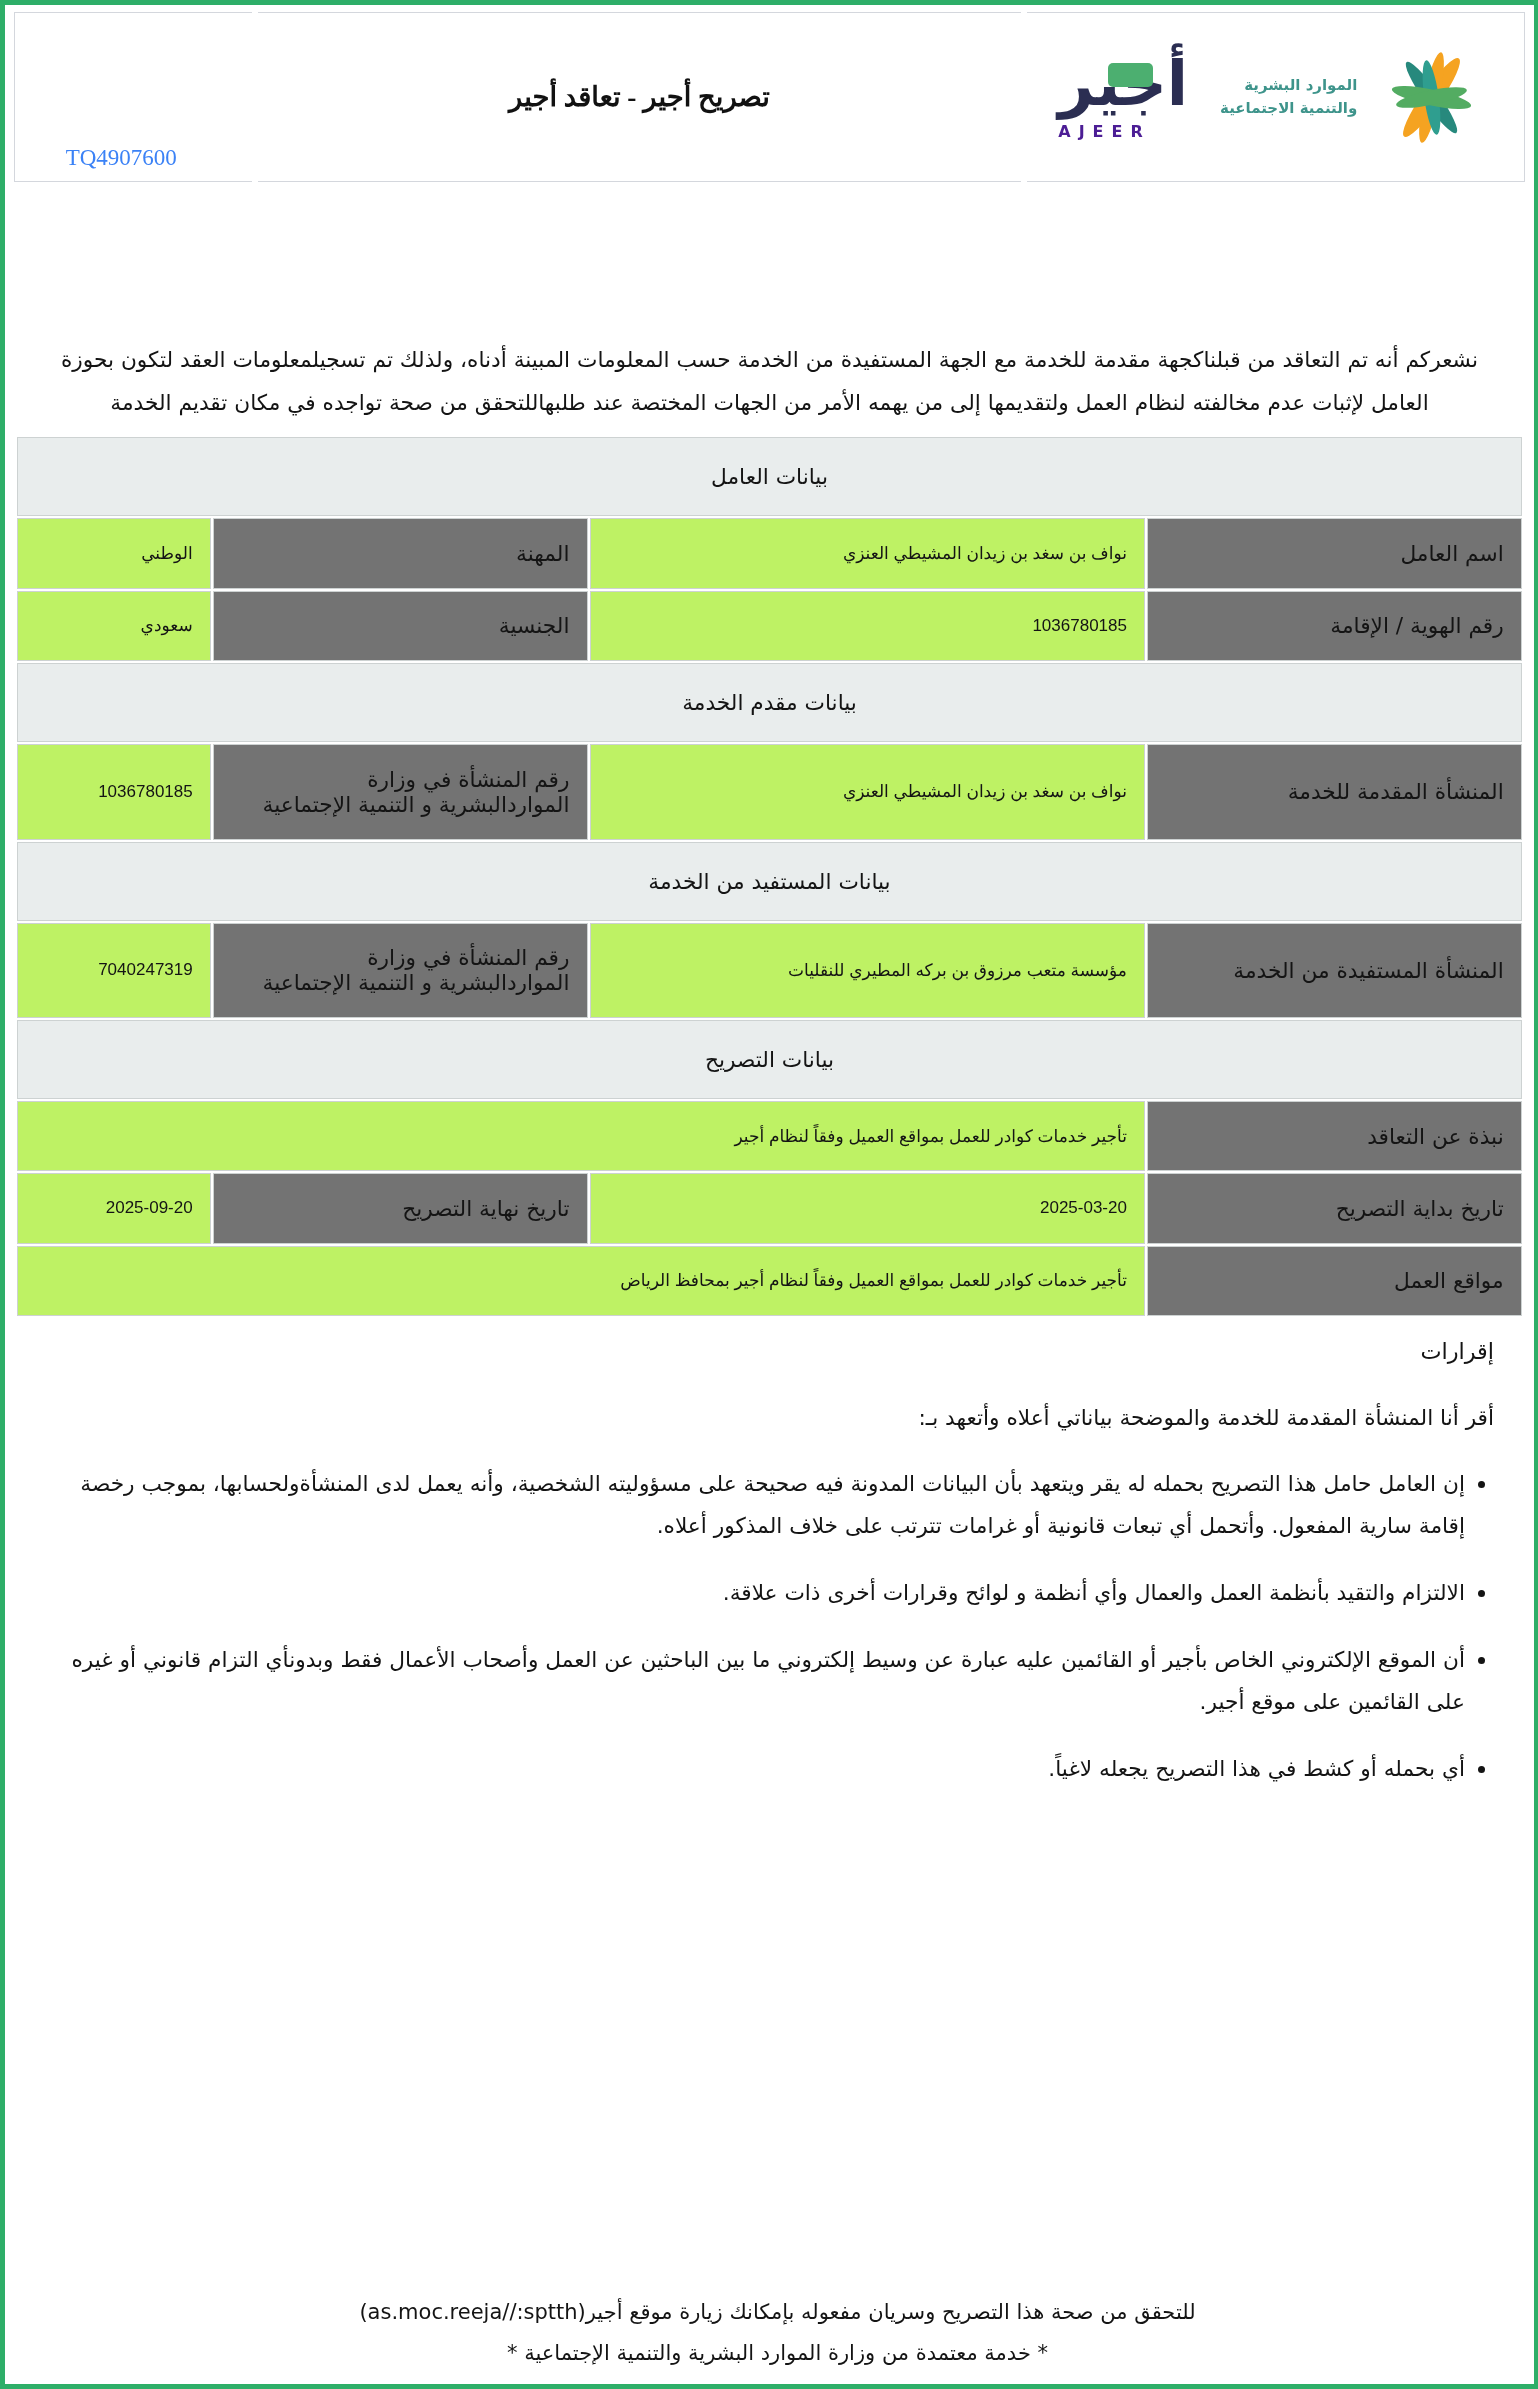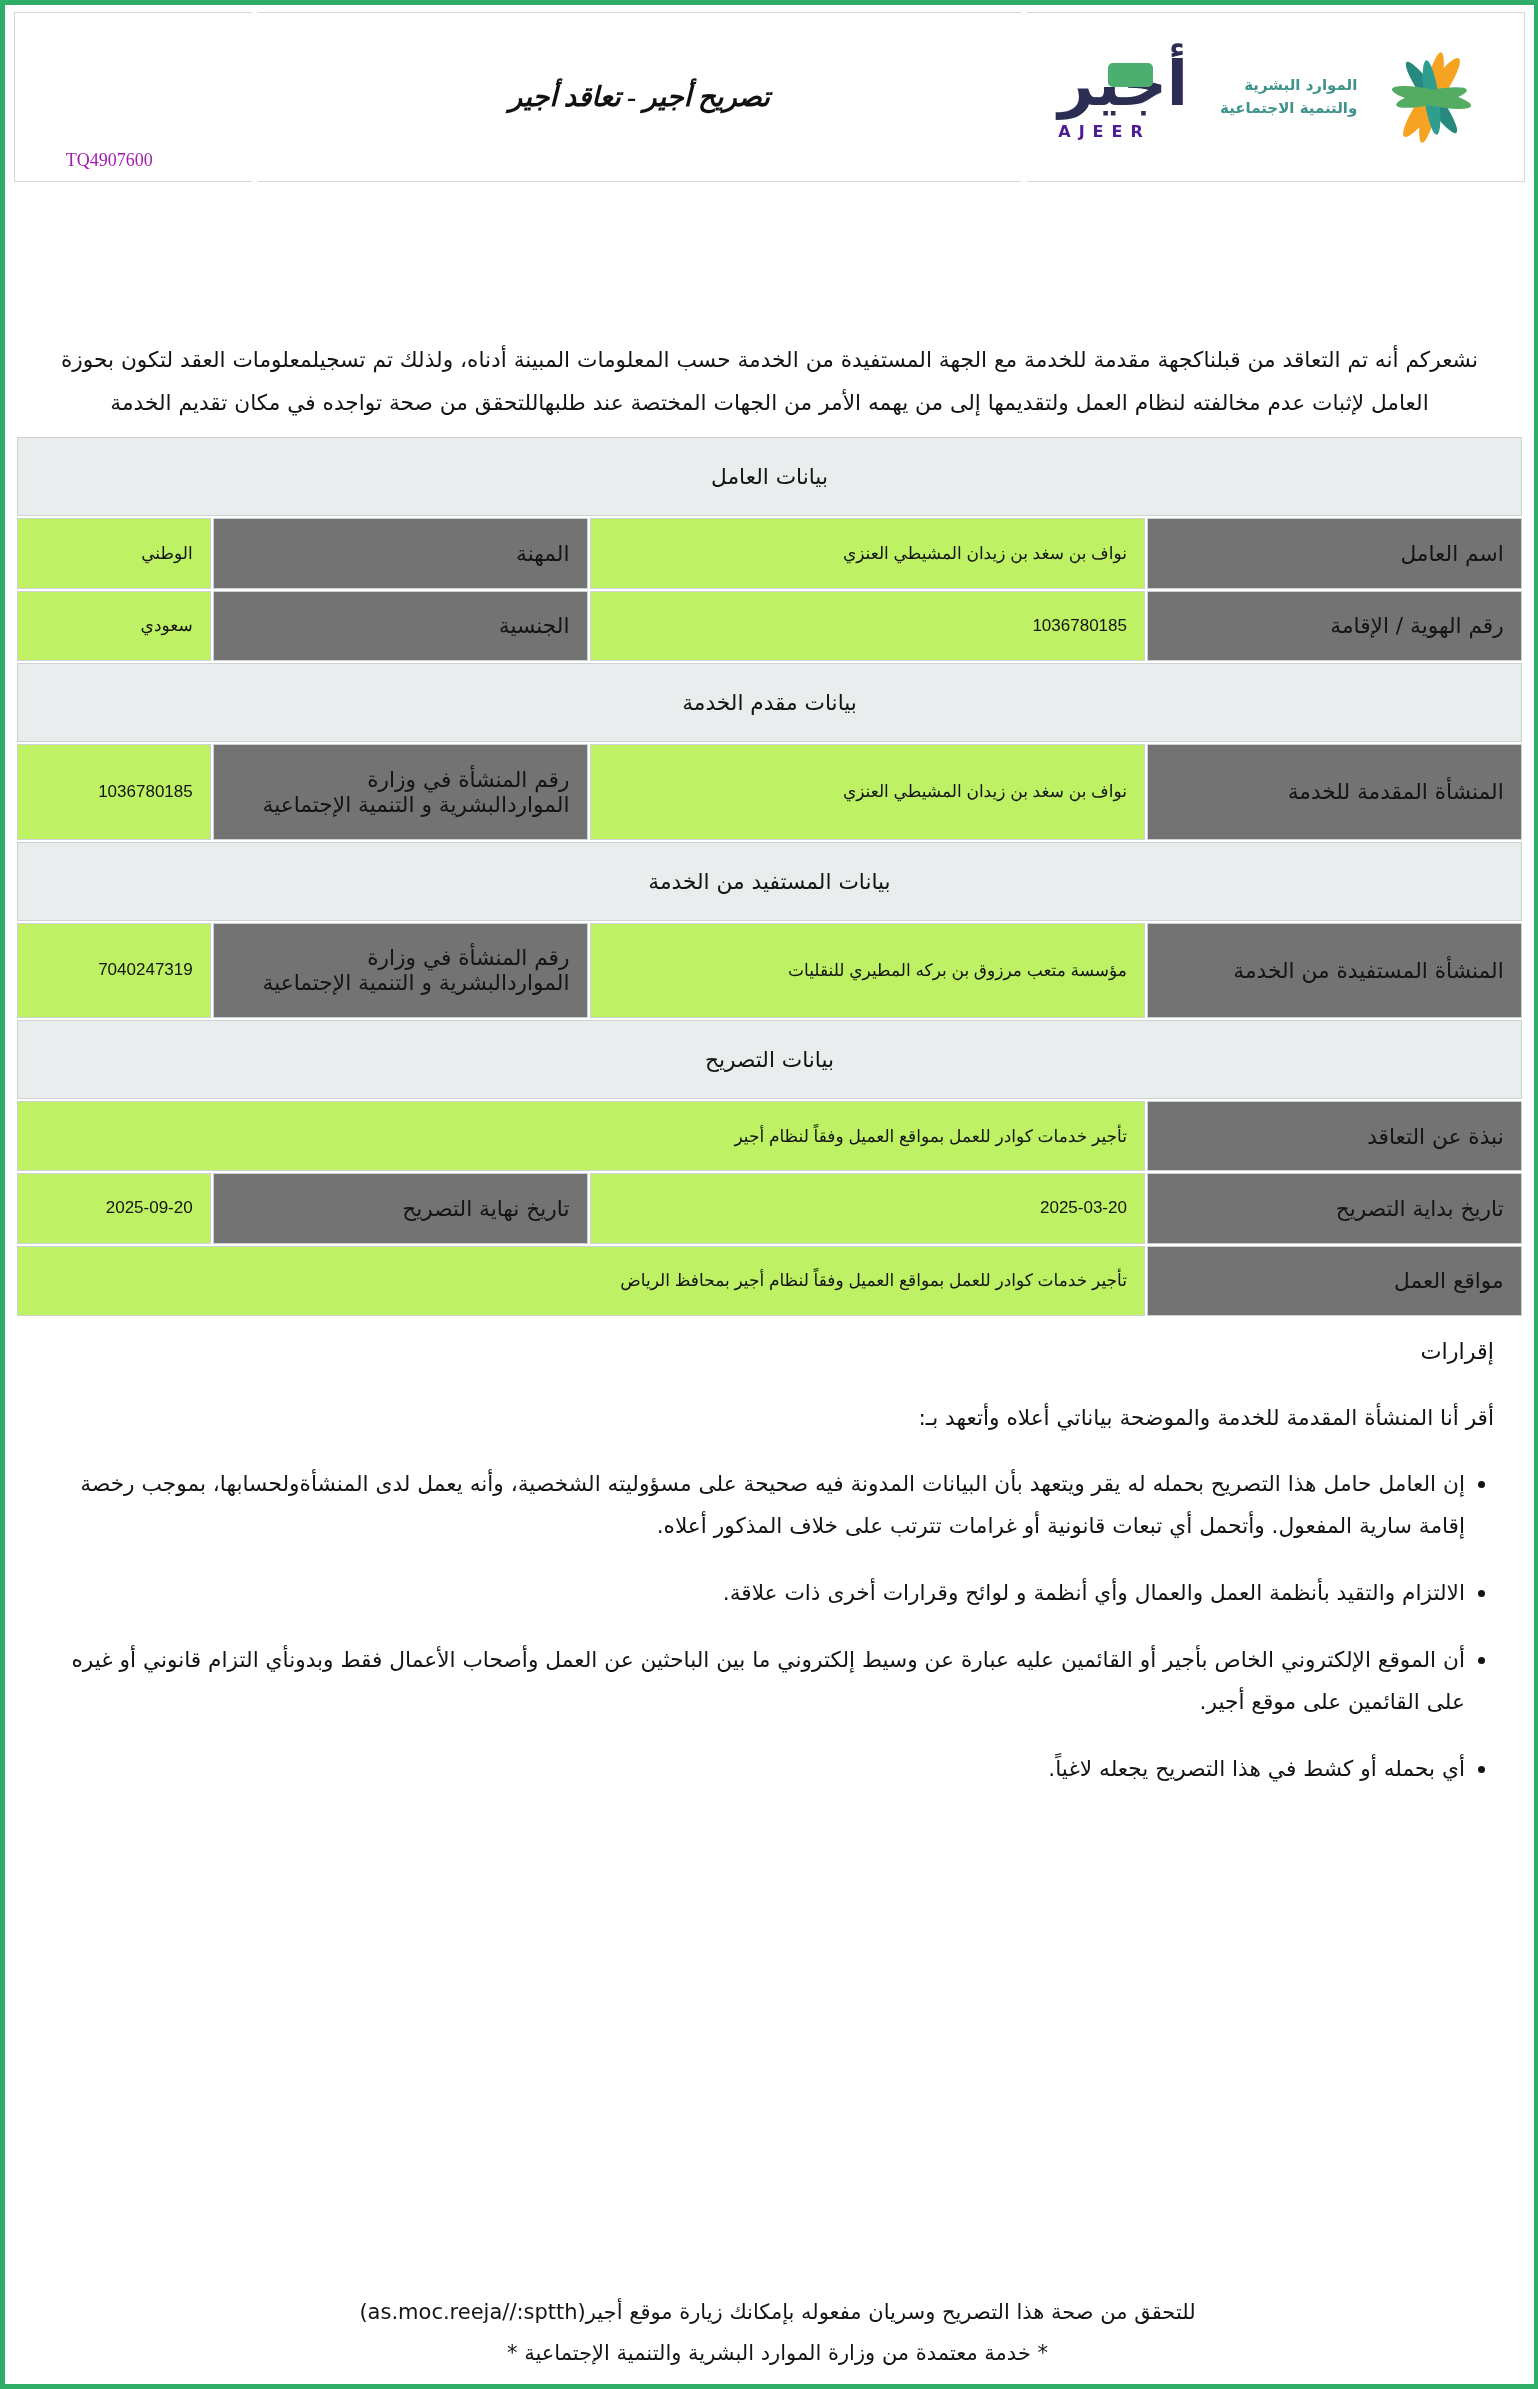--- a/index.html
+++ b/index.html
@@ -21,26 +21,26 @@
     margin: 7.2px 8.7px 0 8.7px;
     height: 170px;
   }
   .header-cell {
     border-top: 1.4px solid #D4D7DD;
     border-bottom: 1.4px solid #D4D7DD;
     background: #fff;
     display: flex;
   }
   .header-cell.first { border-left: 1.4px solid #D4D7DD; flex: 0 0 238px; align-items: flex-end; }
-  .header-cell.middle { flex: 1 1 auto; align-items: center; justify-content: center; font-style: italic; }
+  .header-cell.middle { flex: 1 1 auto; align-items: center; justify-content: center; }
   .header-cell.last { border-right: 1.4px solid #D4D7DD; flex: 0 0 498px; align-items: center; justify-content: center; gap: 32px; direction: ltr; }
 
   .tq {
     font-family: "Liberation Serif", "DejaVu Serif", serif;
-    font-size: 18px; color: #a21caf;
+    font-size: 23px; color: #3b82f6;
     padding: 0 0 10px 51px;
   }
   .doc-title {
     direction: rtl;
     font-family: "Liberation Serif", "DejaVu Serif", serif;
     font-weight: bold;
     font-size: 27.4px;
     color: #111;
     letter-spacing: 0.7px;
   }

